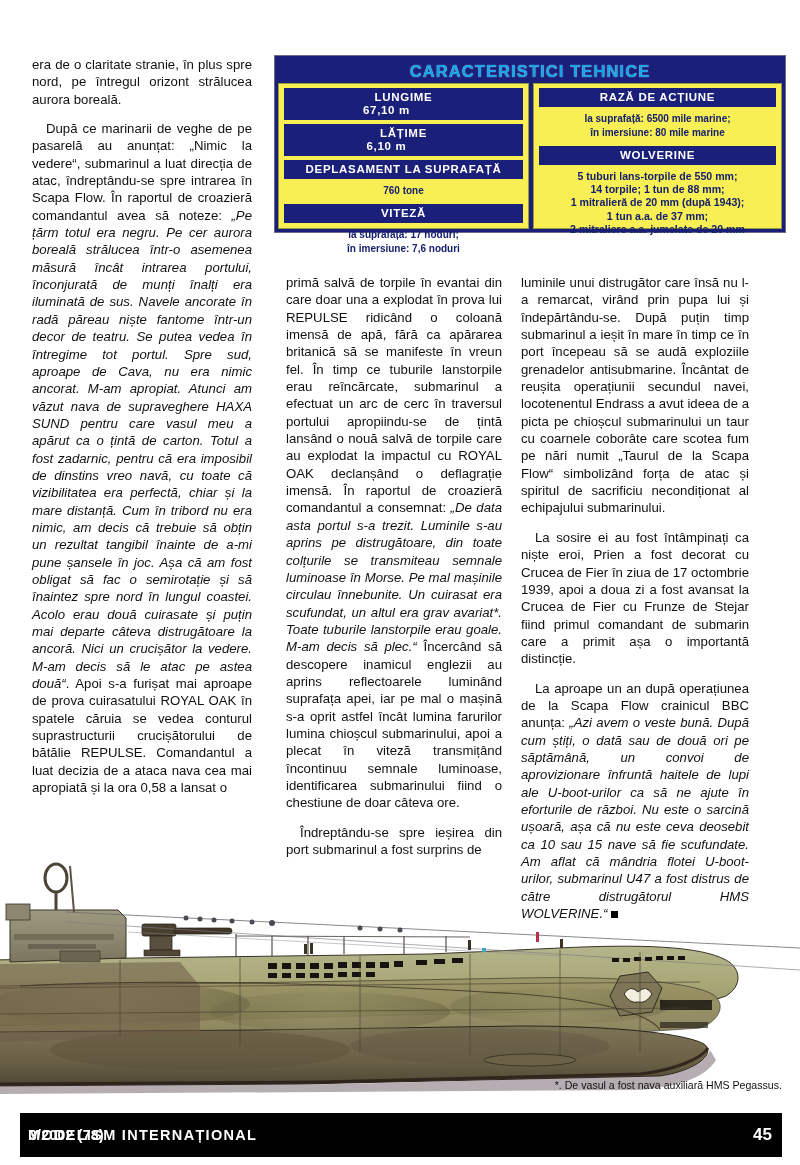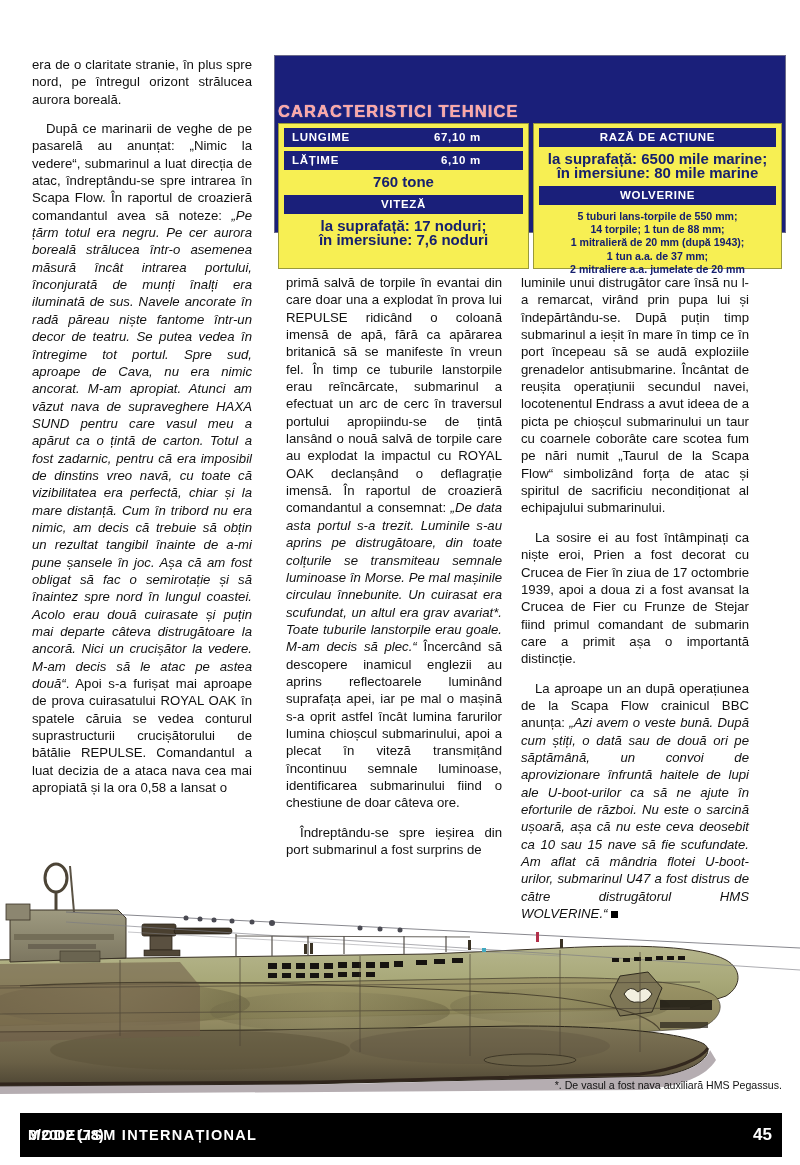--- a/index.html
+++ b/index.html
@@ -11,45 +11,44 @@
     -webkit-font-smoothing:antialiased;
   }
 
   
   #spec-table{
     position:absolute;left:274px;top:55px;width:512px;height:178px;
     background:#1a1f7a;border:1px solid #6a6a8a;box-sizing:border-box;
     padding:3px;
   }
   #spec-title{
-    color:#fca5a5;font-weight:bold;font-size:16.5px;letter-spacing:1.1px;
-    line-height:24px;height:24px;
+    color:#0ea5e9;font-weight:bold;font-size:16.5px;letter-spacing:1.1px;
+    text-align:center;line-height:24px;height:24px;
     text-shadow:0 0 1px #ffffff;
-    margin-top:40px;
   }
   #spec-body{
     display:flex;gap:4px;height:146px;
   }
   .spec-col{
     background:#f7ef53;border:1px solid #9a9a3a;box-sizing:border-box;
     padding:4px 5px;display:flex;flex-direction:column;gap:4px;
   }
   .spec-col.left{width:252px;}
   .spec-col.right{width:250px;}
   .band{
     background:#1a1f7a;color:#ffffff;font-weight:bold;font-size:11.5px;
     letter-spacing:.7px;padding:3px 8px;box-sizing:border-box;
     display:flex;align-items:center;line-height:13px;
   }
-  .band.spread{justify-content:space-between;}
+  .band.spread{justify-content:space-between;flex-direction:column;}
   .band.center{justify-content:center;text-align:center;}
   .band .k{white-space:nowrap;}
   .band .v{white-space:nowrap;padding-right:34px;}
   .vals{
-    color:#16206e;font-weight:bold;font-size:15px;text-align:center;
+    color:#16206e;font-weight:bold;font-size:10px;text-align:center;
     line-height:14px;padding:1px 0 2px;
   }
   .vals div{white-space:nowrap;}
   .vals.small{font-size:10.6px;line-height:13.2px;}
 
   
   .col{
     position:absolute;
     font-size:13.2px;line-height:17.35px;
     text-align:justify;
@@ -105,20 +104,21 @@
 
     <div class="spec-col left">
       <div class="band spread">
         <span class="k">LUNGIME</span>
         <span class="v">67,10 m</span>
       </div>
       <div class="band spread">
         <span class="k">LĂȚIME</span>
         <span class="v">6,10 m</span>
       </div>
+      <div class="band center">DEPLASAMENT LA SUPRAFAȚĂ</div>
       <div class="vals">
         <div>760 tone</div>
       </div>
       <div class="band center">VITEZĂ</div>
       <div class="vals">
         <div>la suprafață: 17 noduri;</div>
         <div>în imersiune: 7,6 noduri</div>
       </div>
     </div>
 

